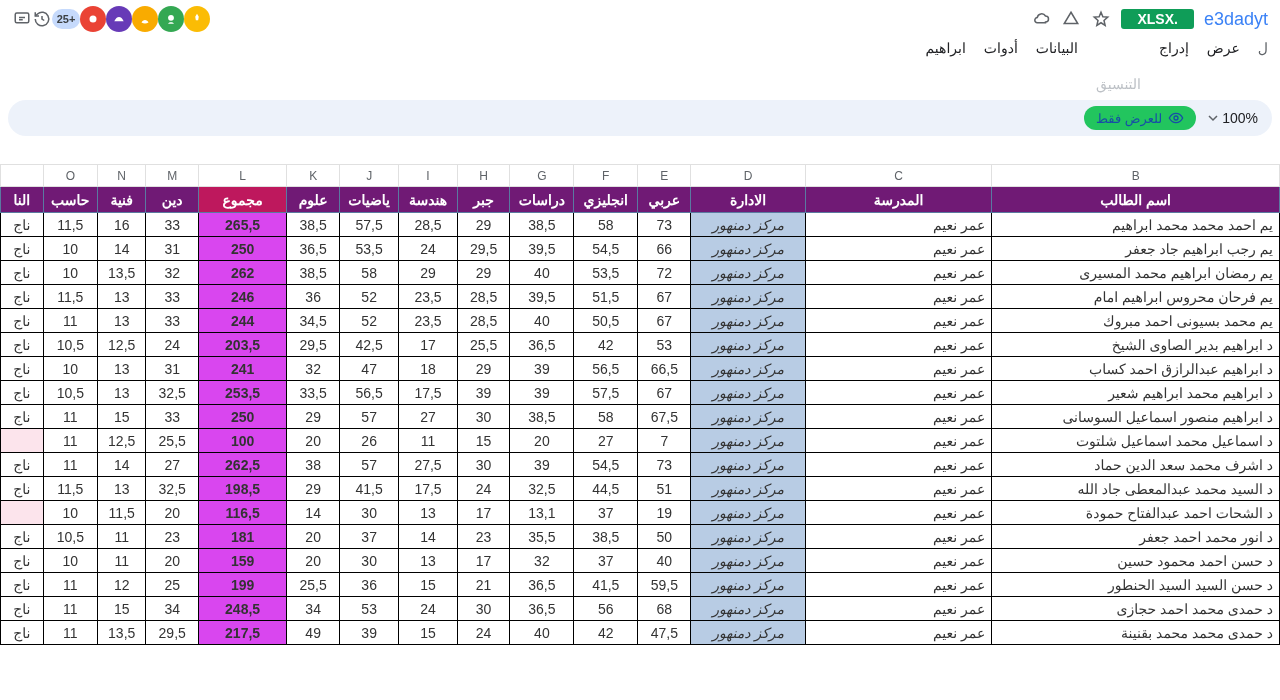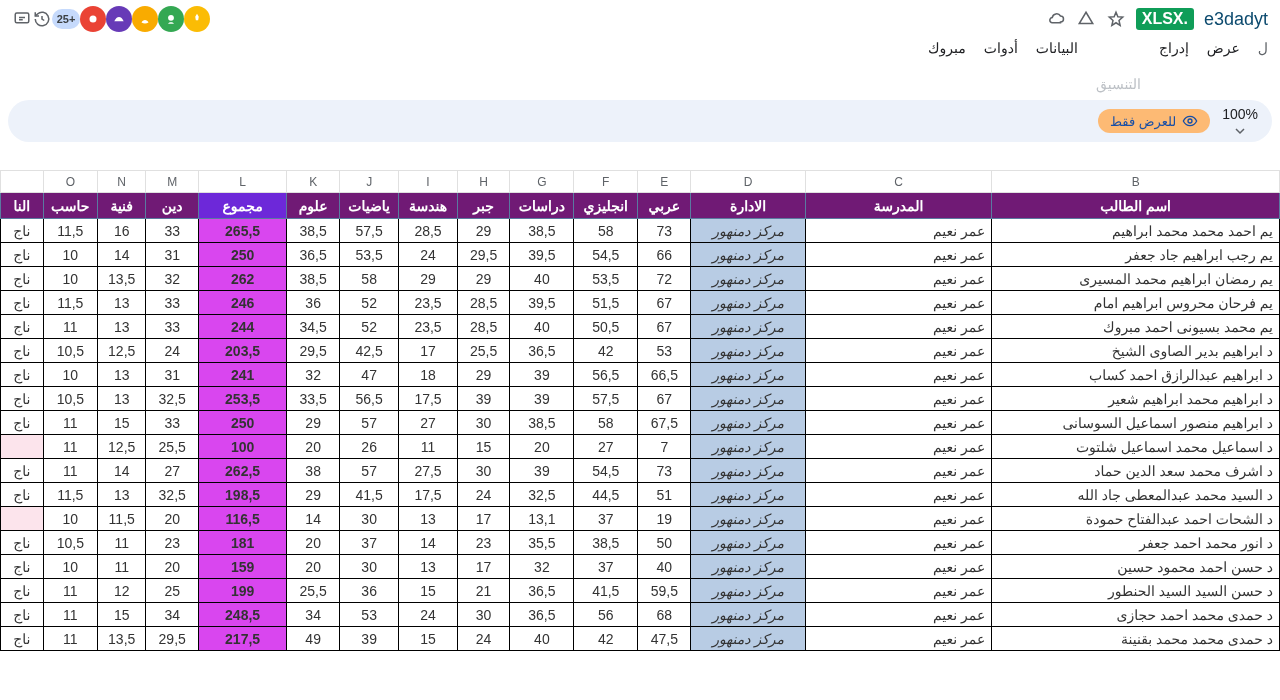--- a/index.html
+++ b/index.html
@@ -1,37 +1,37 @@
 <!DOCTYPE html>
 <html><head>
 <meta charset="utf-8">
 <style>
 * { margin:0; padding:0; box-sizing:border-box; }
 body { font-family:Arial,sans-serif; font-size:13px; background:#fff; direction:rtl; color:#333; overflow:hidden; }
 .topbar { display:flex; align-items:center; justify-content:space-between; padding:6px 12px; direction:ltr; }
 .topbar-right { display:flex; align-items:center; gap:10px; }
 .topbar-left { display:flex; align-items:center; gap:0; }
-.filename { font-size:18px; color:#0c4a6e; font-weight:400; }
-.xlsx-badge { background:#0f9d58; color:#fff; font-size:16px; padding:2px 6px; border-radius:3px; font-weight:bold; }
+.filename { font-size:18px; color:#3b82f6; font-weight:400; }
+.xlsx-badge { background:#0f9d58; color:#fff; font-size:14px; padding:2px 16px; border-radius:3px; font-weight:bold; }
 .icon-btn { width:20px; height:20px; display:inline-flex; align-items:center; justify-content:center; color:#5f6368; cursor:pointer; }
 .circle-icon { width:26px; height:26px; border-radius:50%; display:inline-flex; align-items:center; justify-content:center; color:#fff; font-size:13px; }
 .badge25 { background:#c6dafc; color:#3c4043; width:28px; height:20px; border-radius:10px; font-size:11px; font-weight:bold; display:inline-flex; align-items:center; justify-content:center; }
 .menubar { display:flex; gap:18px; padding:2px 12px 8px; direction:rtl; justify-content:flex-start; font-size:14px; color:#202124; }
 .menubar span.disabled { color:#bdc1c6;margin-top:36px; }
 .menubar span { cursor:pointer; }
 .toolbar { background:#edf2fa; border-radius:24px; margin:0 8px 0 8px; padding:6px 14px; display:flex; align-items:center; gap:12px; direction:rtl; justify-content:flex-start; }
-.zoom { font-size:14px; color:#202124; display:flex; align-items:center; gap:4px;flex-direction:column; }
+.zoom { font-size:14px; color:#202124; display:flex; align-items:center; gap:4px; }
 .zoom svg{width:10px;height:10px;}
-.viewonly-pill { background:#fdba74; border-radius:16px; padding:4px 12px; display:flex; align-items:center; gap:6px; font-size:13px; color:#174ea6;text-align:center; }
+.viewonly-pill { background:#22c55e; border-radius:16px; padding:4px 12px; display:flex; align-items:center; gap:6px; font-size:13px; color:#174ea6;text-align:center; }
 .sheet-wrap { margin-top:28px; overflow:hidden; direction:ltr; }
 .sheet { border-collapse:collapse; table-layout:fixed; font-size:14px; direction:ltr; margin-left:auto; }
 .ch-row th { background:#fff; color:#5f6368; font-weight:normal; font-size:12px; border:1px solid #e0e0e0; height:22px; text-align:center; position:relative; }
 .ch-row th:last-child { border-left:none; }
 .hdr td { background:#701a75; color:#fff; font-weight:bold; text-align:center; border:1px solid #5a7aa0; padding:4px 6px; height:26px; }
-.hdr td.total { background:#6d28d9; }
+.hdr td.total { background:#be185d; }
 tbody.data td { border:1px solid #000; padding:3px 6px; text-align:center; height:24px; white-space:nowrap; overflow:hidden; }
 tbody.data td.rt { text-align:right; direction:rtl; }
 tbody.data td.admin { background:#b8cce4;font-style:italic; }
 tbody.data td.total { background:#d946ef; font-weight:bold; }
 tbody.data td.pink { background:#fce4ec; }
 .c-b{width:300px;} .c-c{width:210px;} .c-d{width:120px;} .c-e{width:55px;} .c-f{width:65px;}
 .c-g{width:65px;} .c-h{width:55px;} .c-i{width:60px;} .c-j{width:60px;} .c-k{width:55px;}
 .c-l{width:95px;} .c-m{width:55px;} .c-n{width:50px;} .c-o{width:55px;} .c-p{width:45px;}
 </style>
 </head>
@@ -101,21 +101,21 @@
   </div>
 </div>
 
 <div class="menubar">
   <span style="font-size:14px;color:#5f6368">ل</span>
   <span>عرض</span>
   <span>إدراج</span>
   <span class="disabled">التنسيق</span>
   <span>البيانات</span>
   <span>أدوات</span>
-  <span>مبروك</span>
+  <span>ابراهيم</span>
 </div>
 
 <div class="toolbar">
   <span class="zoom">
     <span>100%</span>
     <svg viewBox="0 0 10 10">
         <path d="M1 3l4 4 4-4" fill="none" stroke="#5f6368" stroke-width="1.5"></path>
       </svg>
   </span>
   <span class="viewonly-pill">

